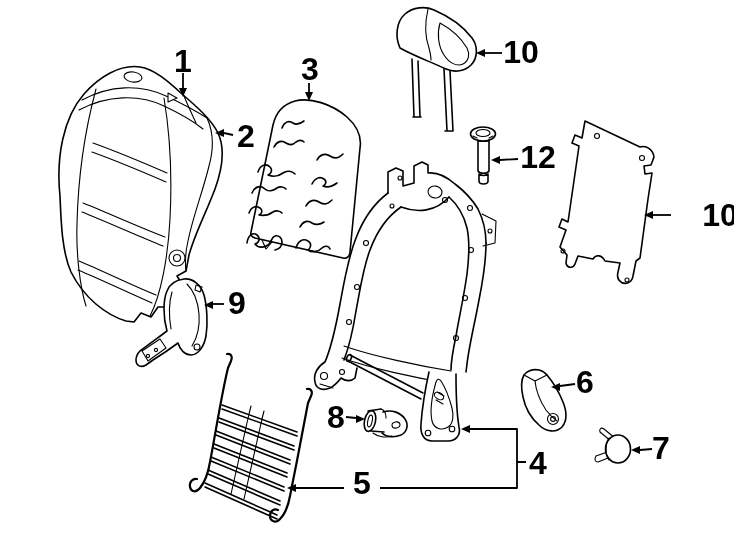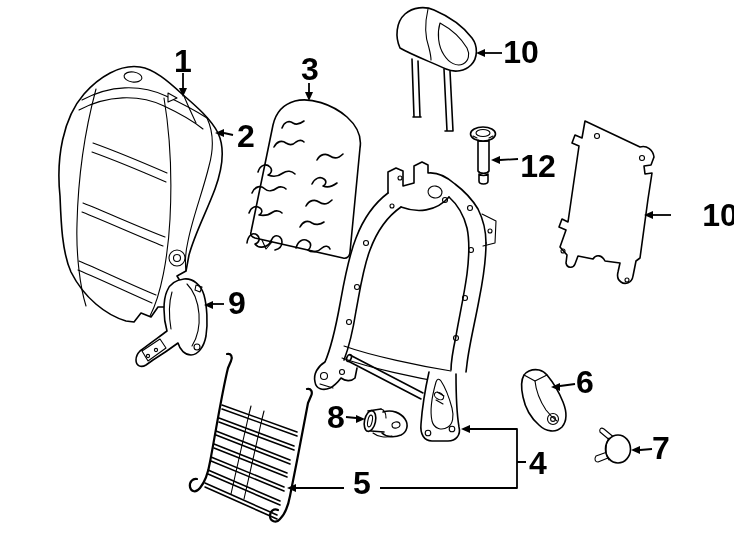--- a/index.html
+++ b/index.html
@@ -241,14 +241,14 @@
   <div class="callout" style="left:246px;top:136px">2</div>
   <div class="callout" style="left:310px;top:69px">3</div>
   <div class="callout" style="left:538px;top:463px">4</div>
   <div class="callout" style="left:362px;top:483px">5</div>
   <div class="callout" style="left:585px;top:382px">6</div>
   <div class="callout" style="left:661px;top:448px">7</div>
   <div class="callout" style="left:336px;top:417px">8</div>
   <div class="callout" style="left:237px;top:303px">9</div>
   <div class="callout" style="left:720px;top:215px">10</div>
   <div class="callout" style="left:521px;top:52px">10</div>
-  <div class="callout" style="left:538px;top:166px">12</div>
+  <div class="callout" style="left:538px;top:157px">12</div>
 </div>
 
 </body></html>

